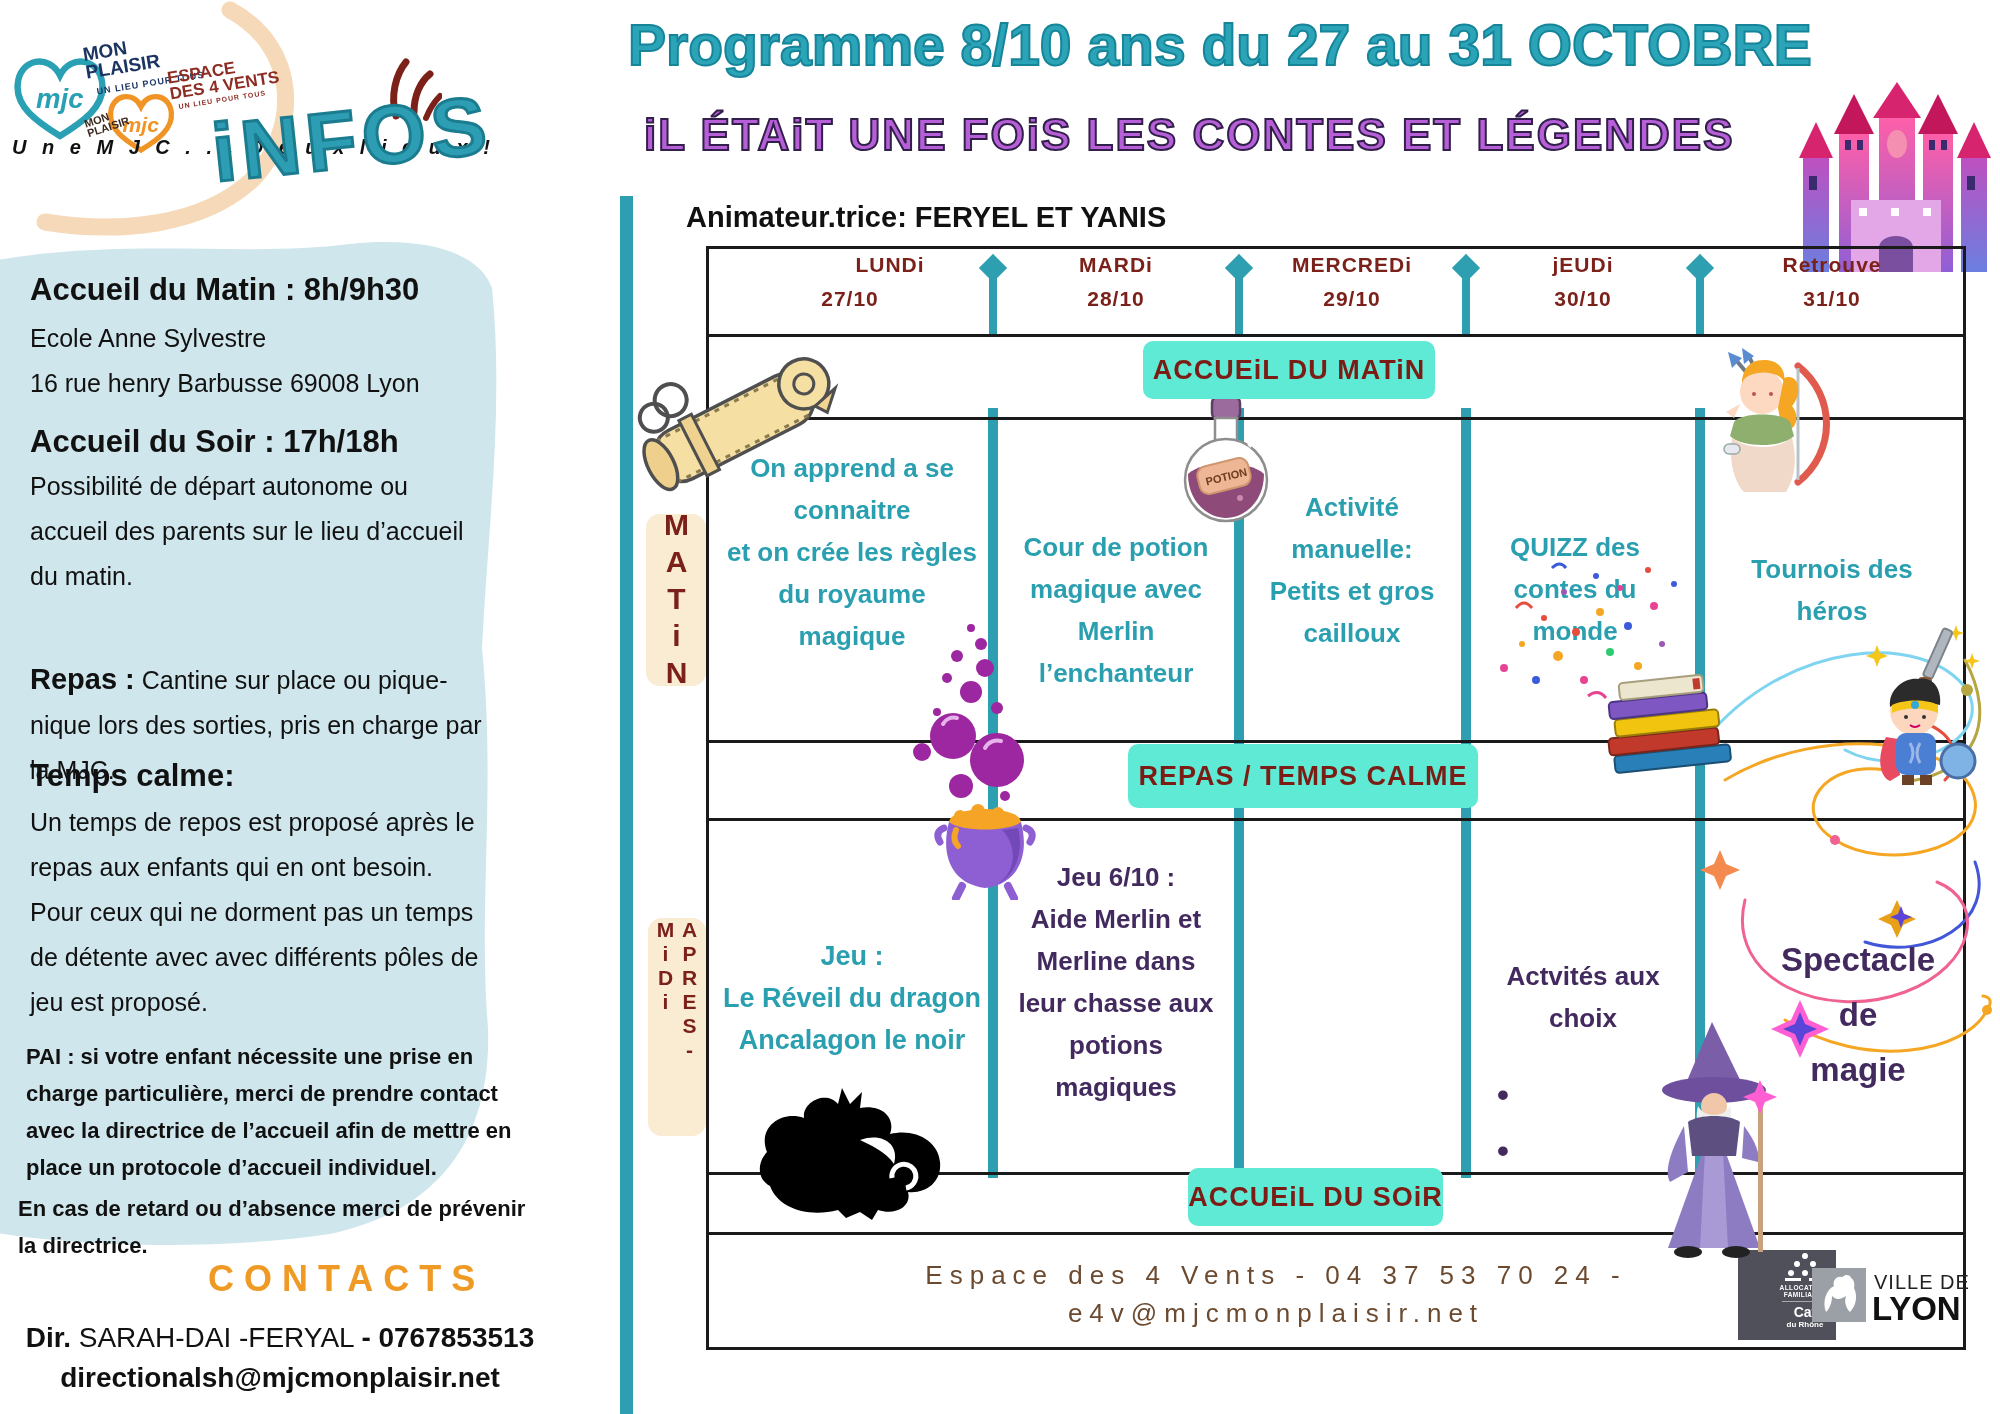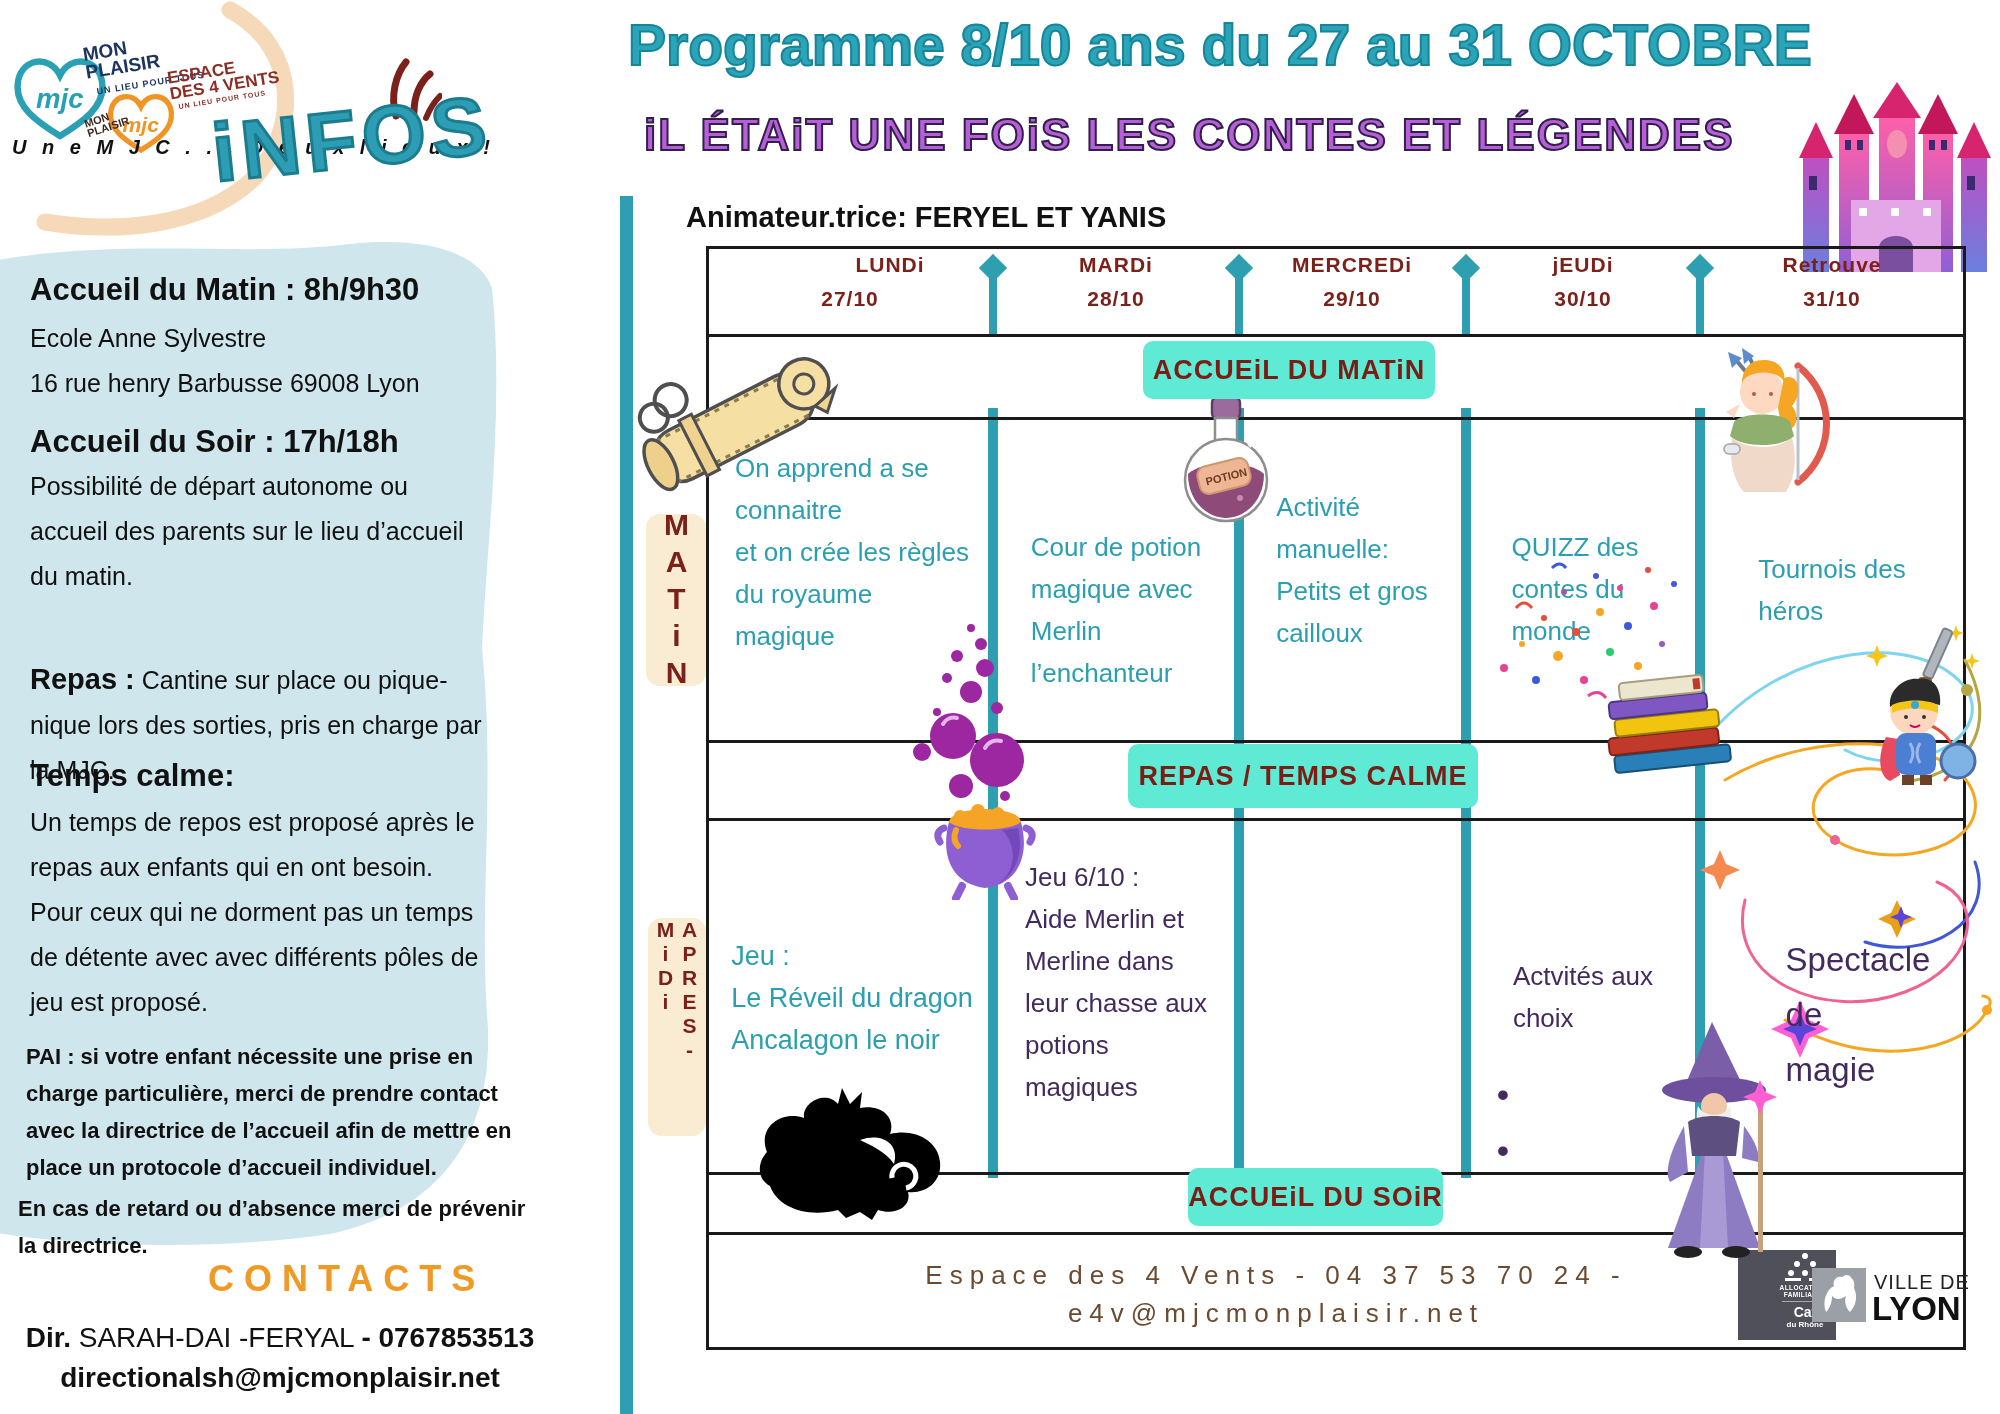--- a/index.html
+++ b/index.html
@@ -31,21 +31,21 @@
   .teal-bar{background:#2e9fb1;z-index:2;}
   .diamond{width:20px;height:20px;background:#2e9fb1;transform:rotate(45deg);z-index:4;}
   .day{color:#7b211a;font-weight:bold;font-size:21px;letter-spacing:1px;transform:translateX(-50%);
        white-space:nowrap;z-index:4;}
   .band{background:#5eead4;border-radius:10px;color:#7b1d15;font-weight:bold;font-size:27px;
         letter-spacing:1px;display:flex;align-items:center;justify-content:center;z-index:6;
         white-space:nowrap;}
   .vlabel{background:#faecd2;border-radius:14px;color:#7b211a;font-weight:bold;
           writing-mode:vertical-rl;text-orientation:upright;display:flex;align-items:center;
           justify-content:center;z-index:6;}
-  .cell{white-space:pre;font-weight:normal;z-index:5;transform:translateX(-50%);}
+  .cell{white-space:pre;text-align:center;font-weight:bold;z-index:5;transform:translateX(-50%);}
   .teal-txt{color:#2a9fb0;}
   .purple-txt{color:#432a5e;}
   .m-cell{font-size:26px;line-height:42px;}
   .pm-cell{font-size:26px;line-height:42px;}
   #footer-line1,#footer-line2{color:#6b4a2f;font-size:26px;letter-spacing:7px;z-index:4;
         text-align:center;width:1140px;left:706px;}
   
   #contacts-heading{color:#f09a26;font-weight:bold;font-size:36px;letter-spacing:10px;z-index:3;}
   .contact-line{font-size:28px;color:#111;z-index:3;text-align:center;width:540px;left:10px;}
   

